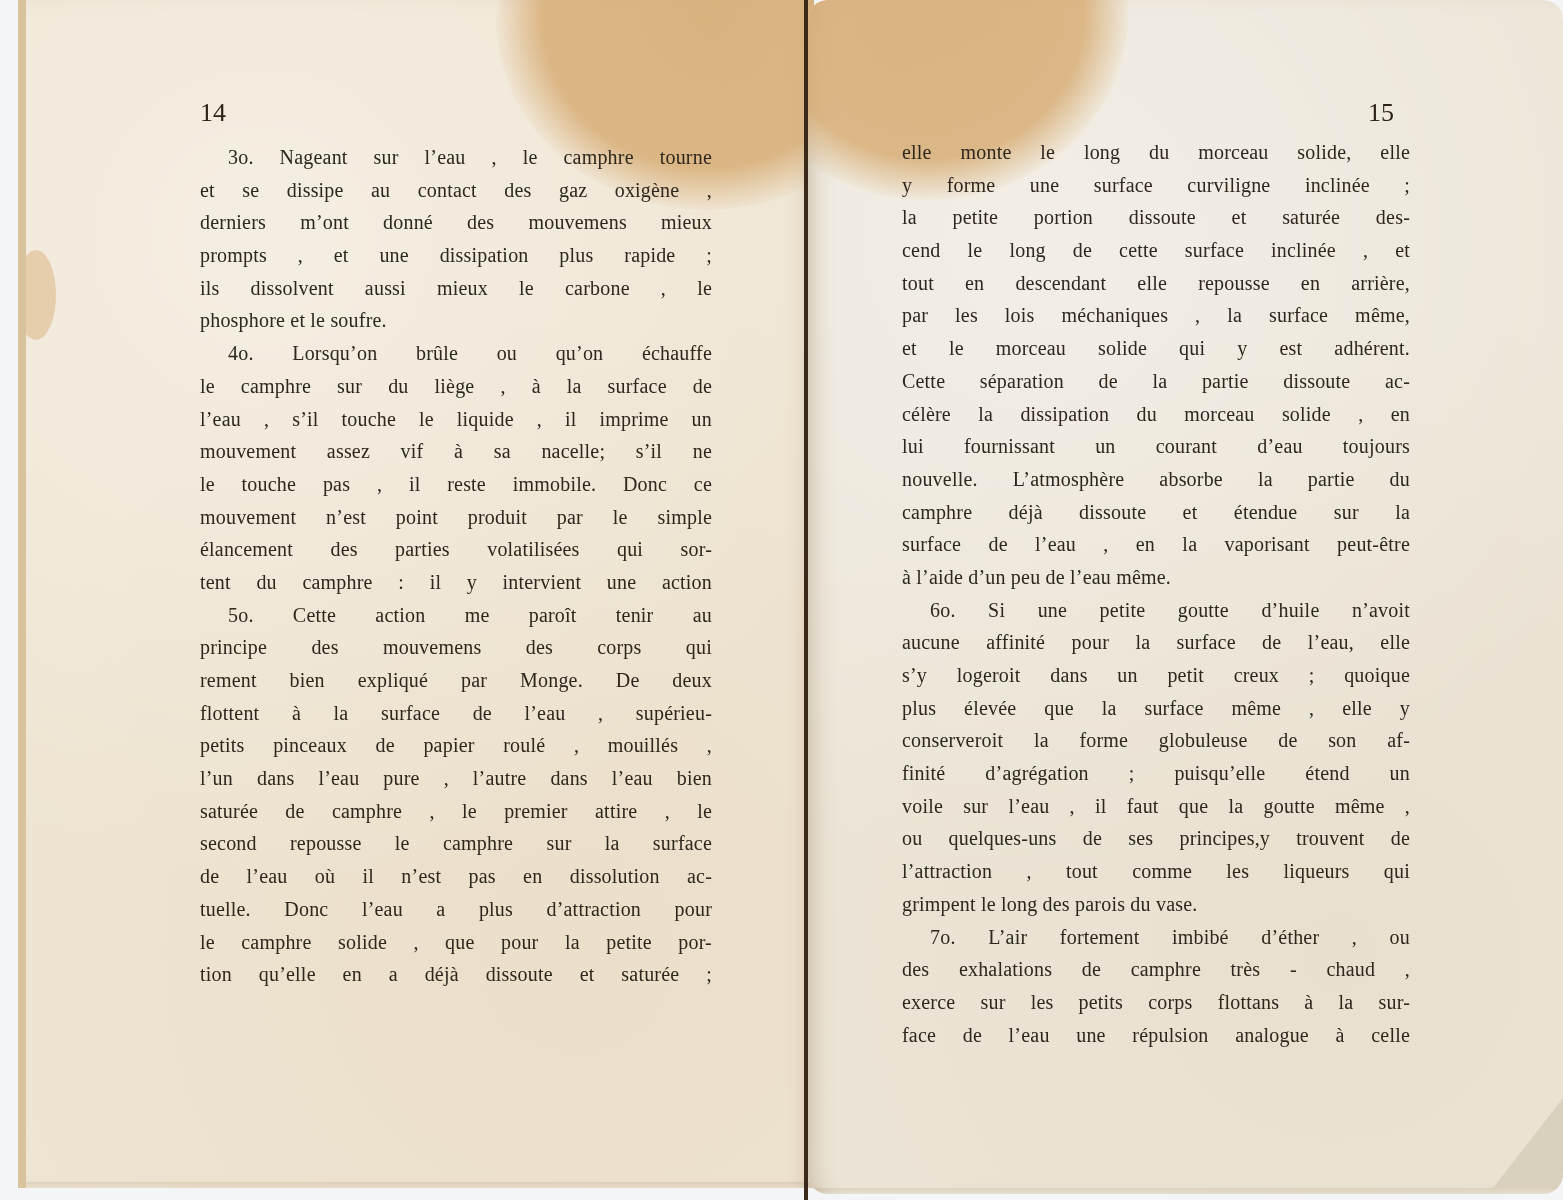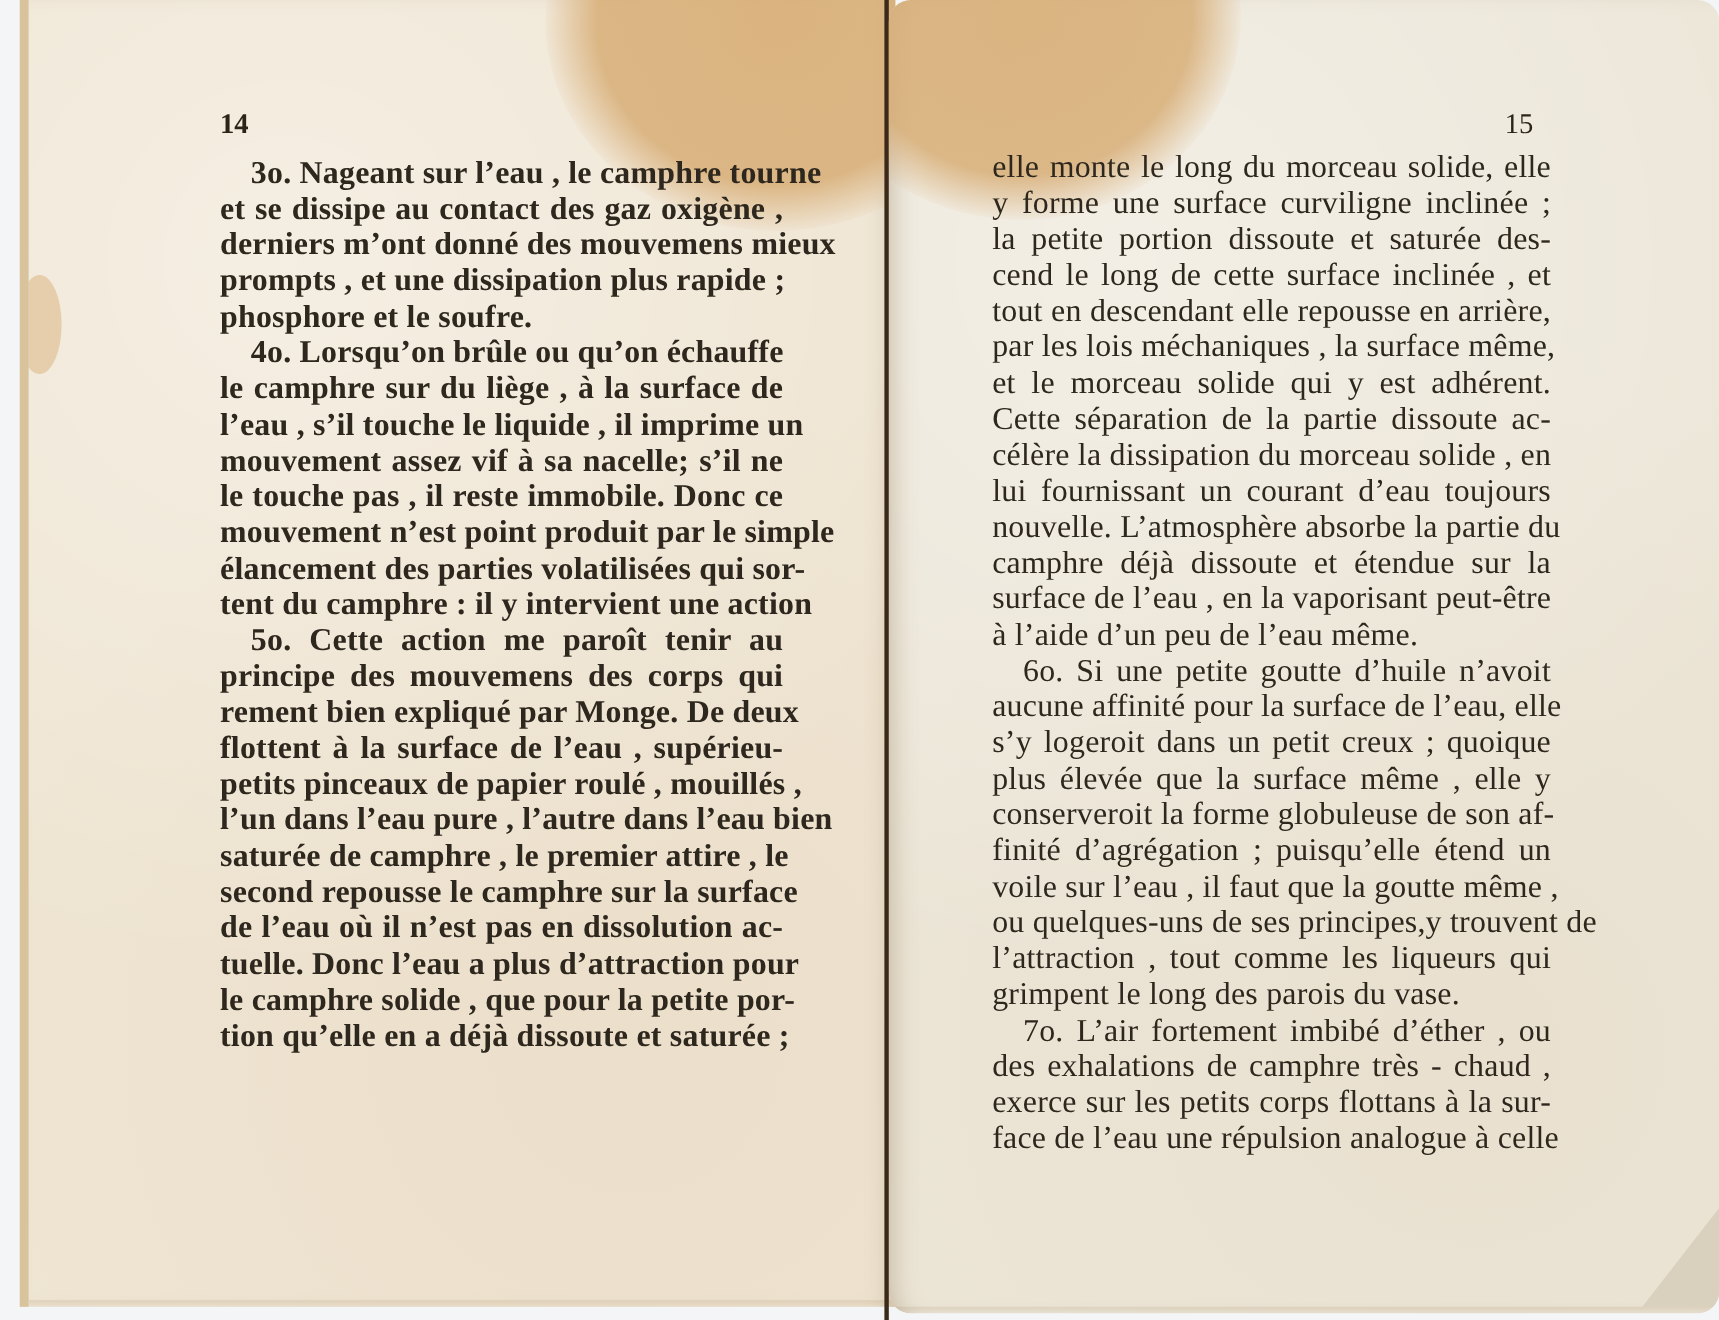--- a/index.html
+++ b/index.html
@@ -29,21 +29,20 @@
         radial-gradient(circle at 30% 20%, rgba(255,255,255,0.35), rgba(255,255,255,0) 60%),
         radial-gradient(circle at 70% 80%, rgba(210,180,140,0.12), rgba(210,180,140,0) 60%);
       overflow: hidden;
     }
     .page-left {
       left: 18px;
       width: 788px;
       height: 1188px;
       border-left: 8px solid #d8c39c;
       box-shadow: inset -18px 0 24px -16px rgba(120,90,50,0.35);
-      font-weight: bold;
     }
     .page-right {
       left: 808px;
       width: 755px;
       height: 1194px;
       background-color: #ece6d8;
       box-shadow: inset 18px 0 24px -16px rgba(120,90,50,0.35);
       border-radius: 20px;
     }
     .gutter {
@@ -85,21 +84,21 @@
       position: absolute;
       font-size: 26px;
       color: #2d2418;
       top: 98px;
     }
     .folio-left { left: 174px; }
     .folio-right { left: 560px; }
     .text-block {
       position: absolute;
       color: #2e271d;
-      font-size: 29px;
+      font-size: 20px;
       line-height: 32.7px;
       letter-spacing: 0.2px;
     }
     .text-left {
       left: 174px;
       top: 141px;
       width: 512px;
     }
     .text-right {
       left: 94px;
@@ -144,20 +143,21 @@
 
   <div class="page page-left">
     <div class="edge-stain-left"></div>
     <div class="stain stain-left"></div>
     <div class="folio folio-left">14</div>
     <div class="text-block text-left">
       <span class="line indent">3o. Nageant sur l’eau , le camphre tourne</span>
       <span class="line">et se dissipe au contact des gaz oxigène ,</span>
       <span class="line">derniers m’ont donné des mouvemens mieux</span>
       <span class="line">prompts , et une dissipation plus rapide ;</span>
+      <span class="line">ils dissolvent aussi mieux le carbone , le</span>
       <span class="line last">phosphore et le soufre.</span>
       <span class="line indent">4o. Lorsqu’on brûle ou qu’on échauffe</span>
       <span class="line">le camphre sur du liège , à la surface de</span>
       <span class="line">l’eau , s’il touche le liquide , il imprime un</span>
       <span class="line">mouvement assez vif à sa nacelle; s’il ne</span>
       <span class="line">le touche pas , il reste immobile. Donc ce</span>
       <span class="line">mouvement n’est point produit par le simple</span>
       <span class="line">élancement des parties volatilisées qui sor-</span>
       <span class="line">tent du camphre : il y intervient une action</span>
       <span class="line indent">5o. Cette action me paroît tenir au</span>

